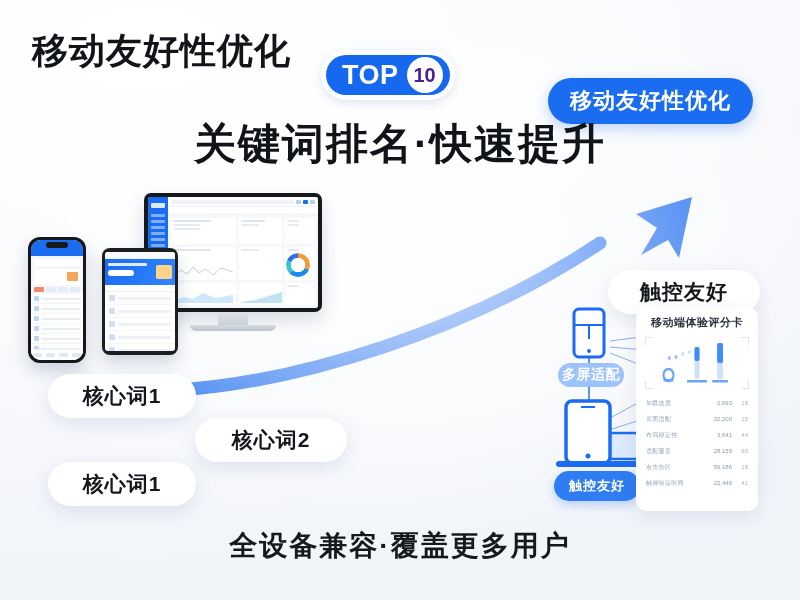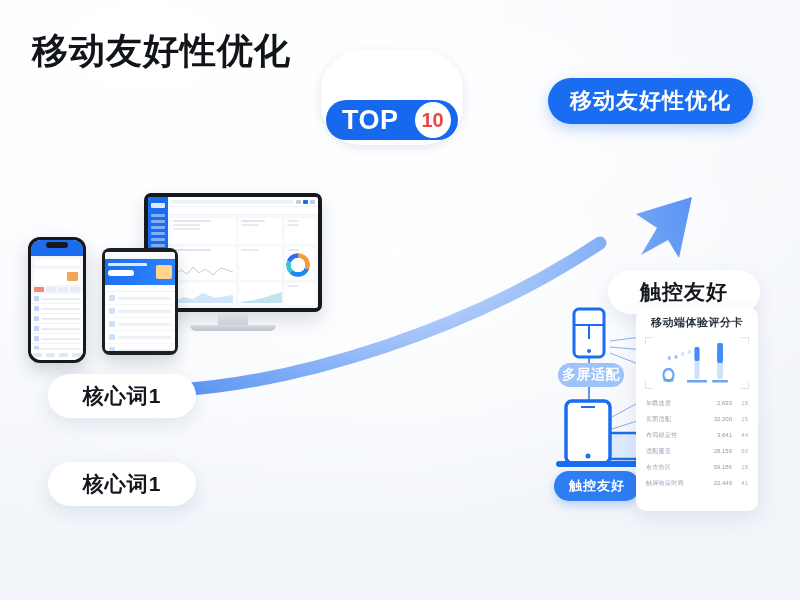--- a/index.html
+++ b/index.html
@@ -25,30 +25,29 @@
     position:absolute;left:0;top:0;
     font-size:36px;font-weight:700;letter-spacing:1px;color:#111418;
     line-height:46px;white-space:nowrap;
   }
   .top-badge{
     position:absolute;left:289px;top:22px;
     background:#ffffff;border-radius:40px;padding:5px;
     box-shadow:0 3px 10px rgba(30,60,120,.12);
   }
   .top-badge-inner{
-    display:flex;align-items:center;gap:16px;
+    display:flex;align-items:center;gap:8px;
     background:#1668ef;border-radius:34px;padding:3px 7px 3px 16px;height:40px;
     box-sizing:border-box;
-    margin-top:45px;
   }
   .top-word{color:#ffffff;font-size:27px;font-weight:700;letter-spacing:.5px;line-height:1;}
   .top-circle{
     width:36px;height:36px;border-radius:50%;background:#ffffff;
     display:flex;align-items:center;justify-content:center;
-    color:#ef4444;font-size:20px;font-weight:700;
+    color:#4c1d95;font-size:20px;font-weight:700;
   }
   .pill-blue{
     position:absolute;left:516px;top:50px;
     background:#1a6cf0;border-radius:30px;
     padding:0 22px;height:46px;display:flex;align-items:center;
     color:#fff;font-size:22px;font-weight:700;letter-spacing:1px;white-space:nowrap;
     box-shadow:0 5px 14px rgba(26,108,240,.28);
   }
 
   .main-title{
@@ -200,20 +199,21 @@
     <div class="top-badge">
       <div class="top-badge-inner">
         <span class="top-word">TOP</span>
         <span class="top-circle">10</span>
       </div>
     </div>
 
     <div class="pill-blue">移动友好性优化</div>
   </div>
 
+  <div class="main-title">关键词排名·快速提升</div>
 
   <div class="devices">
 
     <div class="imac">
       <div class="imac-screen">
         <div class="imac-inner">
           <div class="dash-side">
             <div class="dash-logo"></div>
             <div class="dash-li"></div>
               <div class="dash-li"></div>
@@ -358,20 +358,21 @@
             <span></span>
             <span></span>
             <span></span>
             <span></span>
           </div>
       </div>
     </div>
   </div>
 
   <div class="wpill" id="wpill-kw1">核心词1</div>
+  <div class="wpill" id="wpill-kw2">核心词2</div>
   <div class="wpill" id="wpill-kw3">核心词1</div>
   <div class="wpill" id="wpill-touch">触控友好</div>
 
   <div class="illus">
 
     <svg class="ill-svg" width="232" height="212" viewBox="0 0 232 212">
       <g stroke="#5b96ec" stroke-width="1" fill="none" opacity=".75">
         <line x1="62" y1="36" x2="108" y2="30"></line>
         <line x1="62" y1="42" x2="108" y2="46"></line>
         <line x1="62" y1="48" x2="108" y2="66"></line>
@@ -448,13 +449,14 @@
         </div>
         <div class="sc-row">
           <span class="sc-lbl">触屏响应时间</span>
           <span class="sc-val">22,449</span>
           <span class="sc-delta">41</span>
         </div>
       </div>
     </div>
   </div>
 
+  <div class="bottom-title">全设备兼容·覆盖更多用户</div>
 </div>
 
 </body></html>

